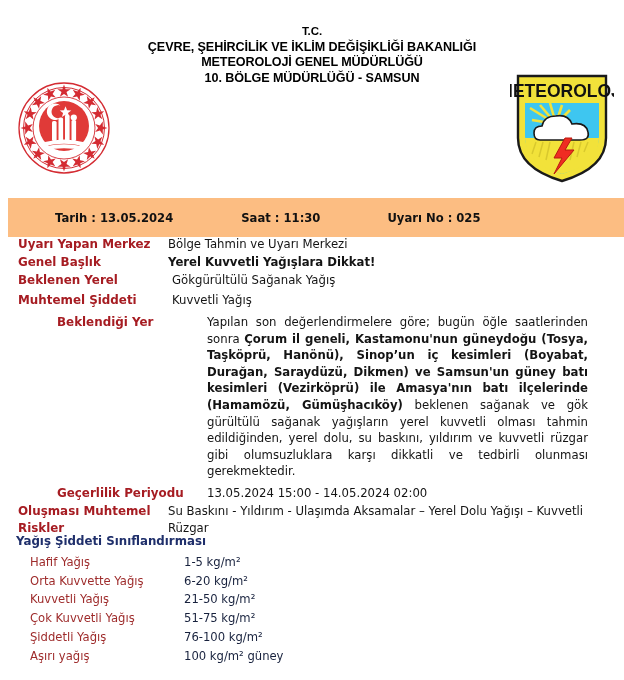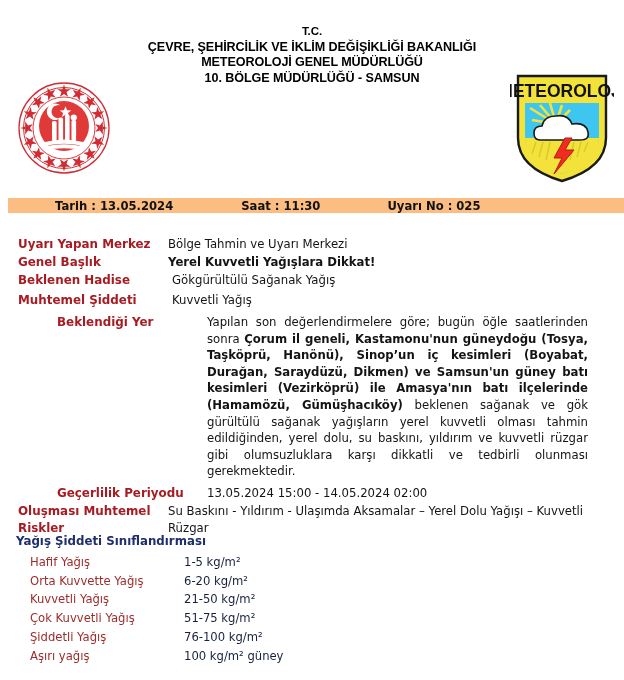--- a/index.html
+++ b/index.html
@@ -53,21 +53,21 @@
   .header-titles .tc {
     font-size: 11.5px;
   }
 
   
   .info-bar {
     position: absolute;
     left: 8px;
     right: 0;
     top: 198px;
-    height: 15px;
+    height: 39px;
     background: #fcbd82;
     display: flex;
     align-items: center;
     font-weight: bold;
     font-size: 11.6px;
     color: #111111;
   }
   .info-bar .cell-date { margin-left: 47px; }
   .info-bar .cell-time { margin-left: 68px; }
   .info-bar .cell-no   { margin-left: 67px; }
@@ -248,21 +248,21 @@
     <div class="label">Uyarı Yapan Merkez</div>
     <div class="value">Bölge Tahmin ve Uyarı Merkezi</div>
   </div>
 
   <div class="row">
     <div class="label">Genel Başlık</div>
     <div class="value bold">Yerel Kuvvetli Yağışlara Dikkat!</div>
   </div>
 
   <div class="row">
-    <div class="label">Beklenen Hadise</div>
+    <div class="label">Beklenen Yerel</div>
     <div class="value indent">Gökgürültülü Sağanak Yağış</div>
   </div>
 
   <div class="row spaced-top">
     <div class="label">Muhtemel Şiddeti</div>
     <div class="value indent">Kuvvetli Yağış</div>
   </div>
 
   <div class="row spaced">
     <div class="label">Beklendiği Yer</div>

